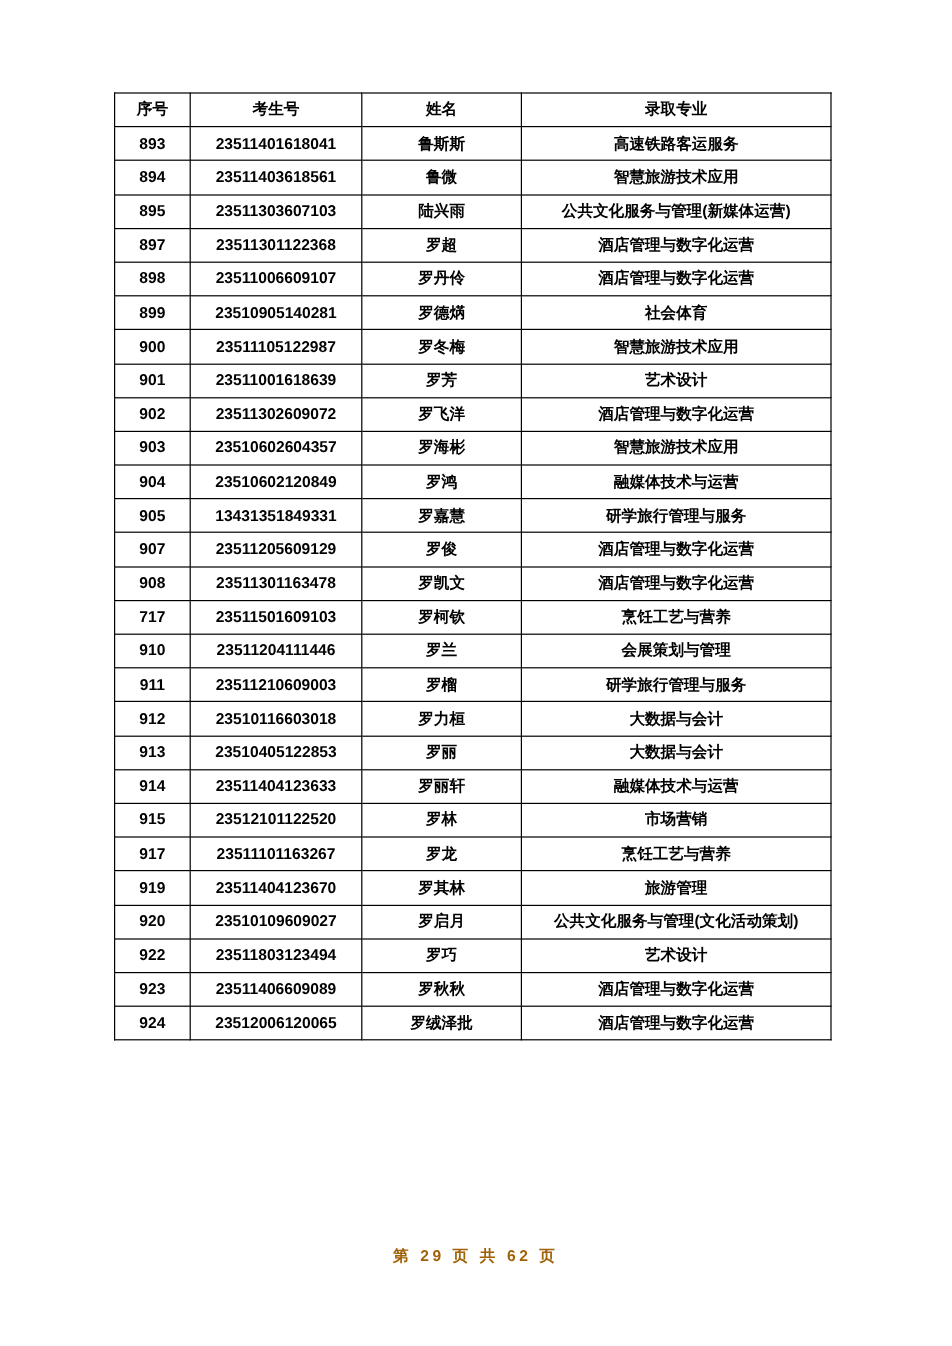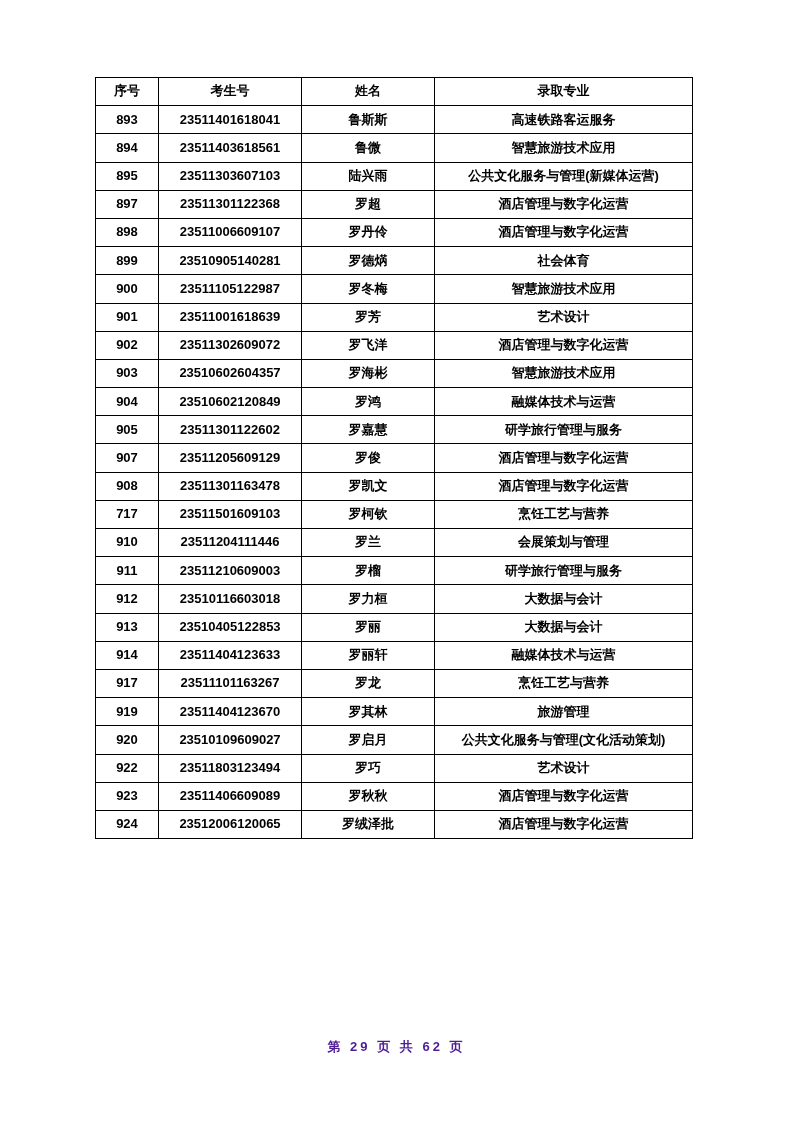--- a/index.html
+++ b/index.html
@@ -49,21 +49,21 @@
   }
   .footer {
     position: absolute;
     top: 1038px;
     left: 0;
     width: 793px;
     text-align: center;
     font-size: 13px;
     font-weight: bold;
     letter-spacing: 3px;
-    color: #4c1d95;
+    color: #a16207;
   }
 </style>
 </head>
 <body>
 
 <div class="page">
 
   <table class="admission">
     <colgroup>
       <col style="width:63px">
@@ -141,21 +141,21 @@
           <td>智慧旅游技术应用</td>
         </tr>
         <tr>
           <td>904</td>
           <td>23510602120849</td>
           <td>罗鸿</td>
           <td>融媒体技术与运营</td>
         </tr>
         <tr>
           <td>905</td>
-          <td>23511301122602</td>
+          <td>13431351849331</td>
           <td>罗嘉慧</td>
           <td>研学旅行管理与服务</td>
         </tr>
         <tr>
           <td>907</td>
           <td>23511205609129</td>
           <td>罗俊</td>
           <td>酒店管理与数字化运营</td>
         </tr>
         <tr>
@@ -194,20 +194,26 @@
           <td>罗丽</td>
           <td>大数据与会计</td>
         </tr>
         <tr>
           <td>914</td>
           <td>23511404123633</td>
           <td>罗丽轩</td>
           <td>融媒体技术与运营</td>
         </tr>
         <tr>
+          <td>915</td>
+          <td>23512101122520</td>
+          <td>罗林</td>
+          <td>市场营销</td>
+        </tr>
+        <tr>
           <td>917</td>
           <td>23511101163267</td>
           <td>罗龙</td>
           <td>烹饪工艺与营养</td>
         </tr>
         <tr>
           <td>919</td>
           <td>23511404123670</td>
           <td>罗其林</td>
           <td>旅游管理</td>

